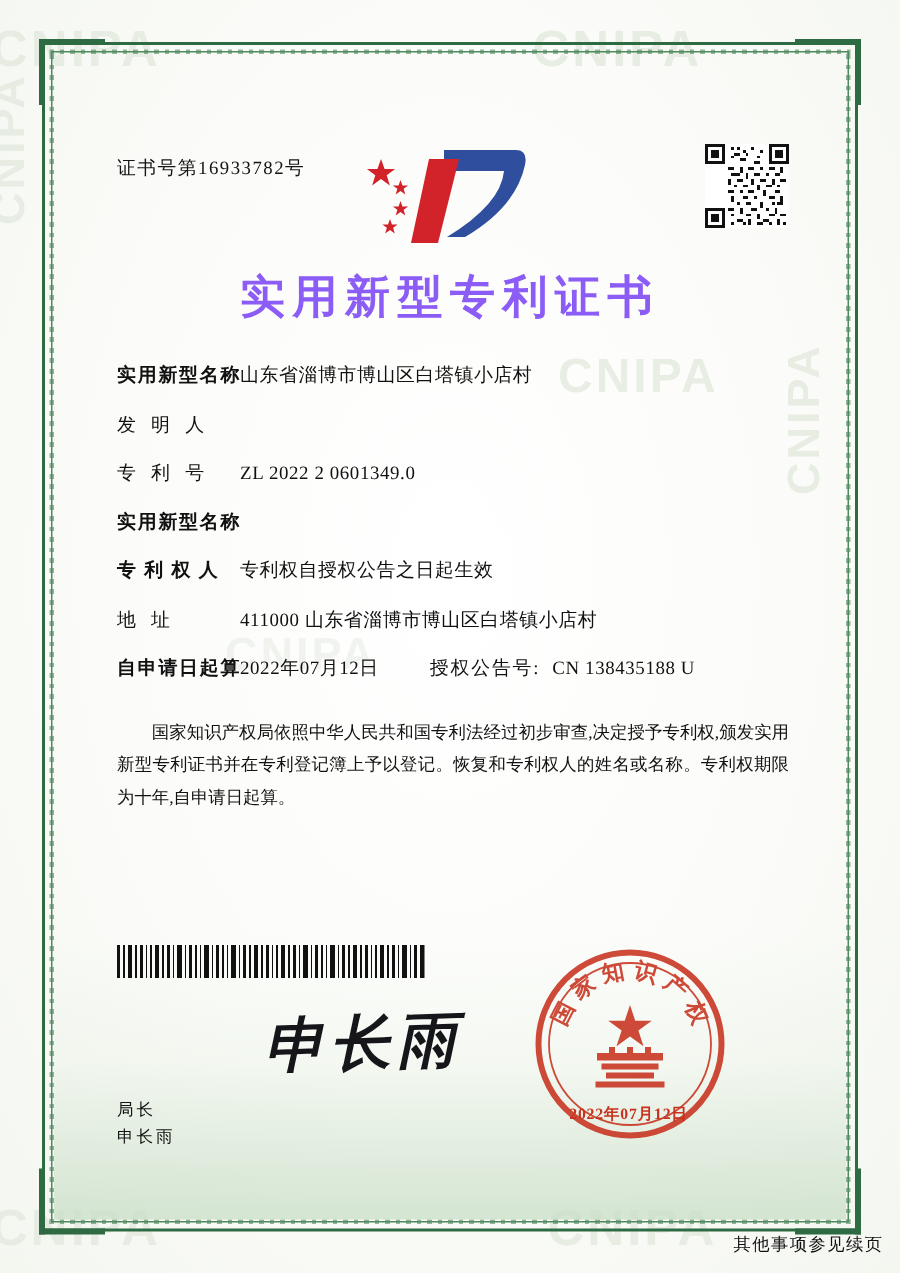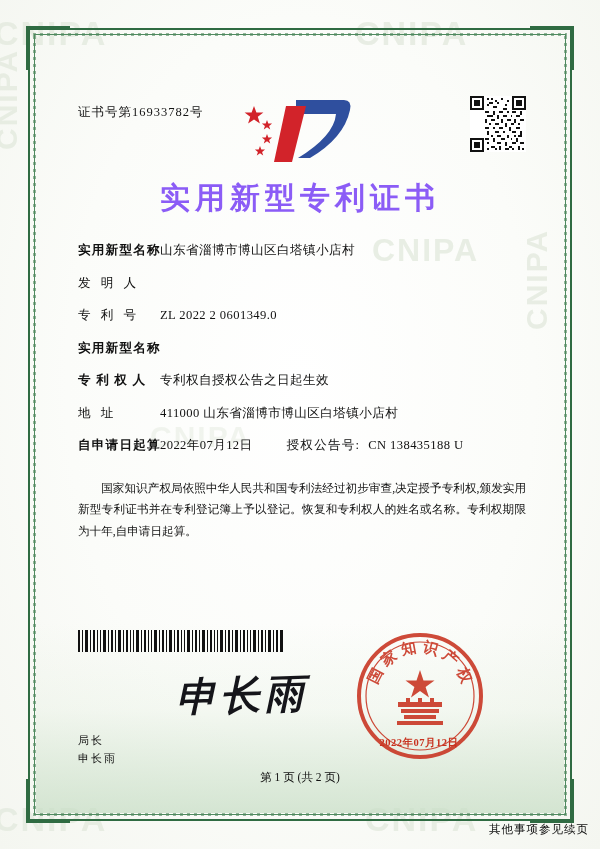--- a/index.html
+++ b/index.html
@@ -517,17 +517,16 @@
           <rect x="43" y="91" width="46" height="4"></rect>
         </g>
         <path id="sealArcTop" d="M 22 66 A 44 44 0 0 1 110 66" fill="none"></path>
         <text font-family="'DejaVu Serif', serif" font-size="15" font-weight="bold" fill="#c8321f" letter-spacing="5">
           <textPath href="#sealArcTop" startOffset="8%">国家知识产权局</textPath>
         </text>
       </svg>
     </div>
     <div class="seal-date">2022年07月12日</div>
 
-    <div class="page-num">第 1 页 (共 2 页)</div>
   </div>
 
   <div class="footer-note">其他事项参见续页</div>
 </div>
 
 </body></html>

